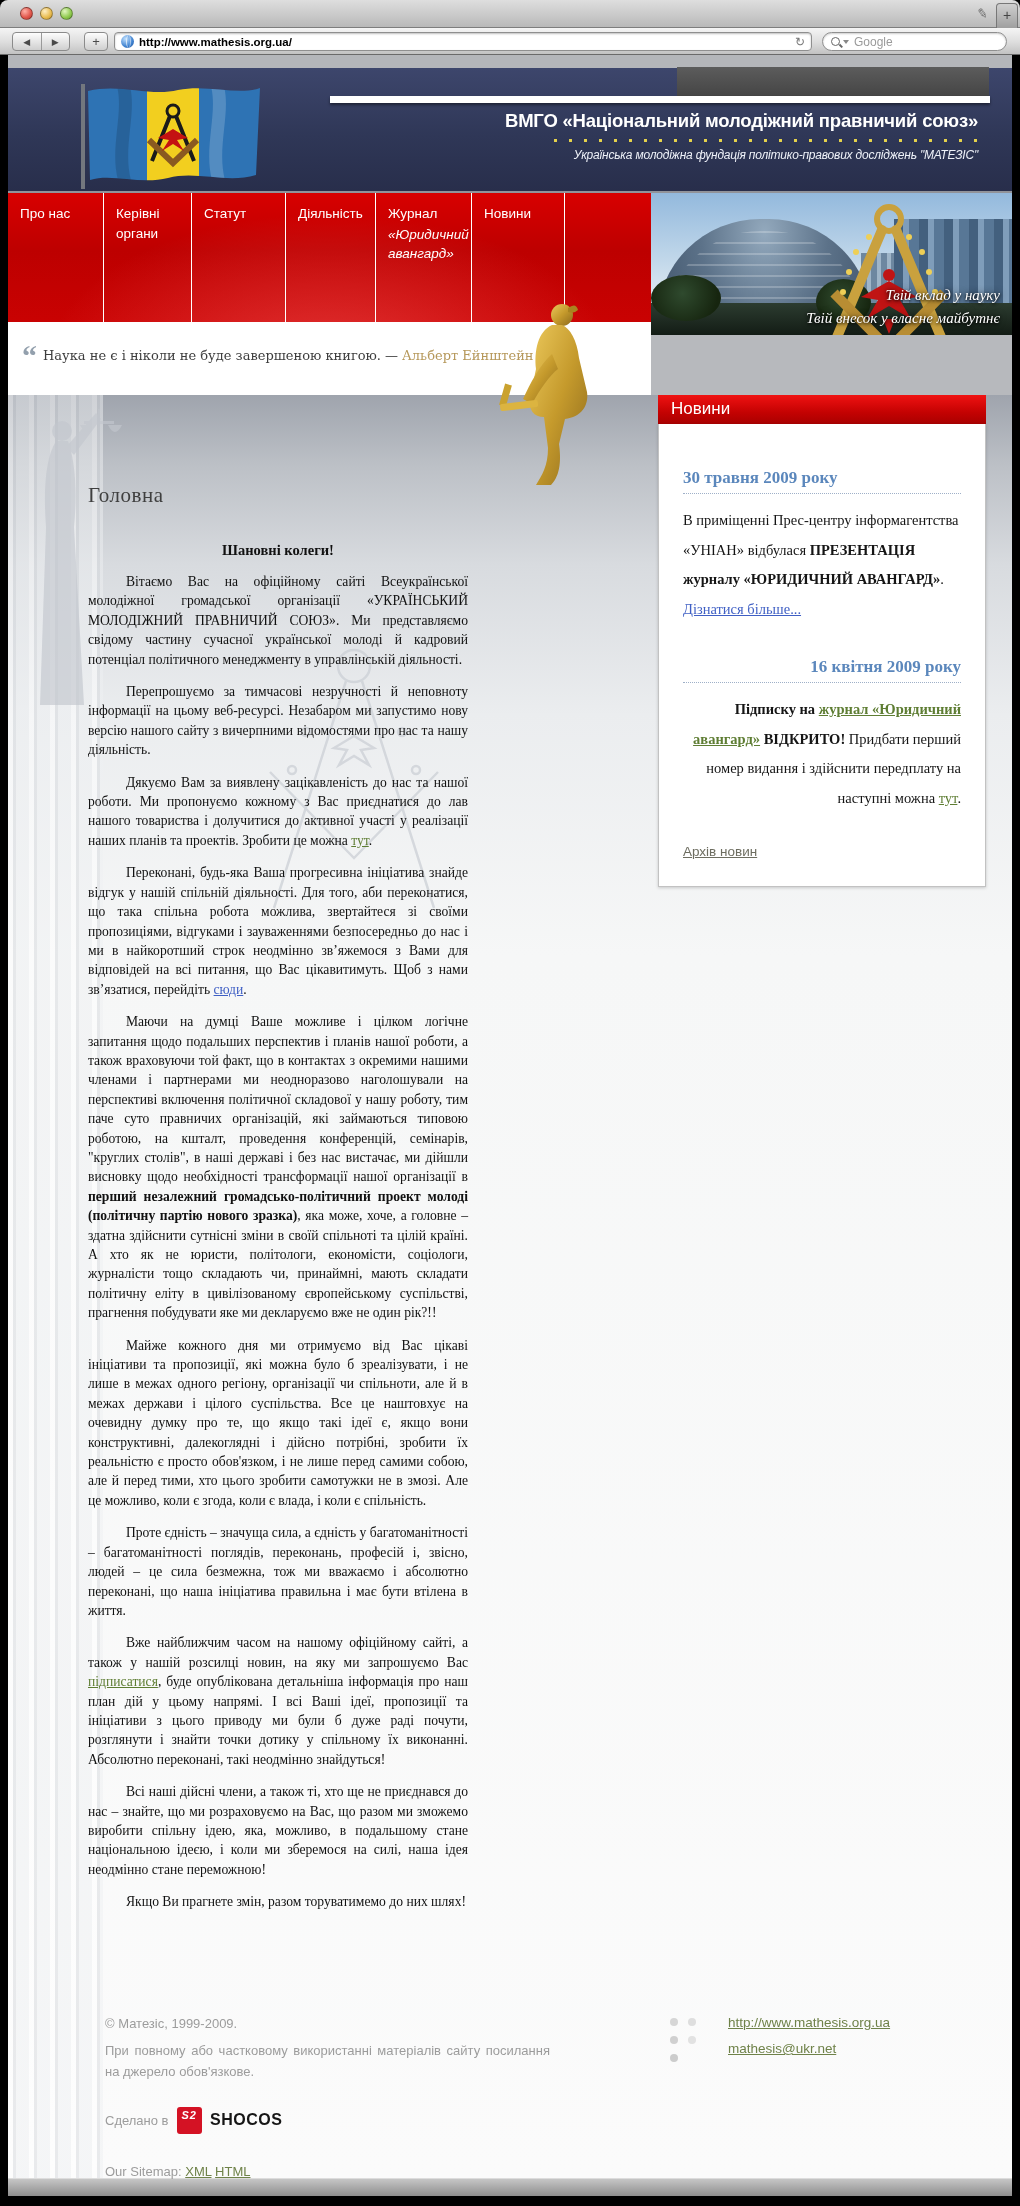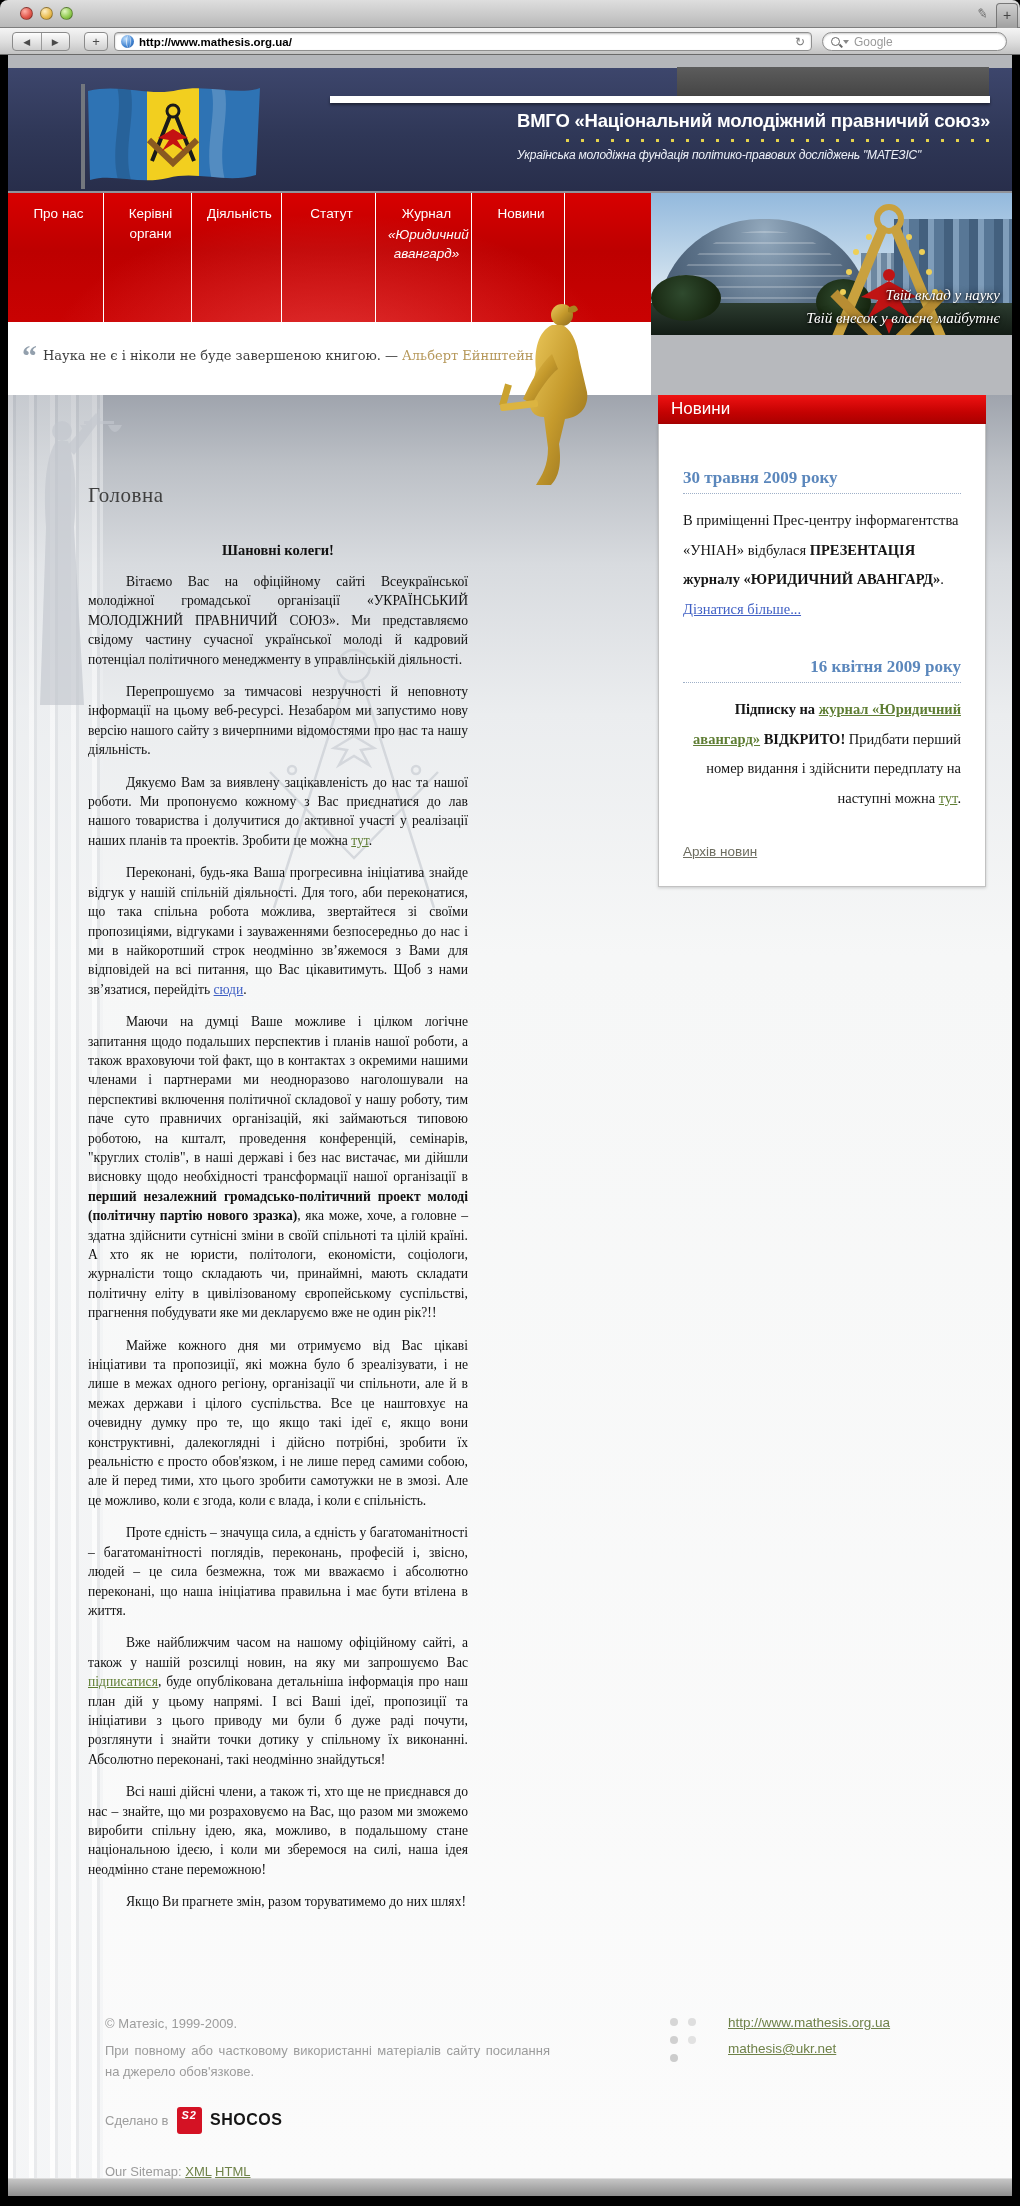--- a/index.html
+++ b/index.html
@@ -44,33 +44,33 @@
   .mag:after { content:""; position:absolute; left:7px; top:7px; width:4px; height:1.5px; background:#666; transform:rotate(45deg); }
   .caret-down { width:0; height:0; border-left:3px solid transparent; border-right:3px solid transparent; border-top:4px solid #888; margin:0 5px 0 3px; }
   .searchtext { color:#9a9a9a; font-size:12px; }
 
   
   .page { position:absolute; left:8px; top:55px; width:1004px; height:2141px; background:#b7b9bd; }
   .topgap { height:13px; background:#b4b6ba; }
   .masthead { position:relative; height:123px; background:linear-gradient(180deg,#3d466c,#2f3757 55%,#282e4b); }
   .graybox { position:absolute; left:669px; top:-1px; width:312px; height:29px; background:linear-gradient(#5c5c5c,#454545); }
   .whitestripe { position:absolute; left:322px; top:28px; width:660px; height:7px; background:#fff; box-shadow:0 2px 3px rgba(0,0,0,.45); }
-  .mast-titles { position:absolute; right:22px; top:42px; text-align:left; color:#fff; }
+  .mast-titles { position:absolute; right:34px; top:42px; text-align:right; color:#fff; }
   .mast-t1 { font-size:18.5px; font-weight:bold; letter-spacing:-.2px; }
   .diamondrow { height:5px; width:430px; margin:6px 0 5px auto;
     background:radial-gradient(circle,#e6d34c 1.4px,transparent 1.9px); background-size:15px 5px; background-repeat:repeat-x; }
   .mast-t2 { font-size:12px; font-style:italic; color:#eef1f8; letter-spacing:-.2px; }
   .flag { position:absolute; left:64px; top:15px; }
   .gapline { height:2px; background:#91939a; }
 
   
   .band { position:relative; height:202px; z-index:3; }
   .mainnav { position:absolute; left:0; top:0; width:643px; height:129px; display:flex;
     background:linear-gradient(180deg,#d80000,#bd0000 45%,#c90202);
-    background-blend-mode:normal;text-align:center; }
+    background-blend-mode:normal; }
   .mainnav:after { content:""; position:absolute; inset:0;
     background:radial-gradient(ellipse at 50% 130%, rgba(255,110,110,.45), transparent 62%); pointer-events:none; }
   .navcell { border-right:1px solid #fff; padding:11px 6px 0 12px; color:#fff; font-size:13.5px; line-height:1.45; position:relative; z-index:2; }
   .navcell .sub { display:block; font-style:italic; margin-top:1px; }
   .w0{width:96px}.w1{width:86px}.w2{width:88px}.w3{width:94px}.w4{width:90px}.w5{width:96px}.w6{width:93px}
 
   .photo { position:absolute; left:643px; top:0; width:361px; height:142px; overflow:hidden;
     background:linear-gradient(180deg,#93b9dd 0%,#c2d8ea 48%,#e0eaf2 75%,#d3dee8 100%); }
   .ph-dome { position:absolute; left:6px; top:26px; width:215px; height:165px;
     background:radial-gradient(ellipse at 50% 8%, #93a9bd 0%, #5c7289 42%, #33465c 100%);
@@ -211,22 +211,22 @@
         <div class="diamondrow"></div>
         <div class="mast-t2">Українська молодіжна фундація політико-правових досліджень "МАТЕЗІС"</div>
       </div>
     </div>
     <div class="gapline"></div>
 
     <div class="band">
       <div class="mainnav">
         <div class="navcell w0"><span>Про нас</span></div>
         <div class="navcell w2"><span>Керівні органи</span></div>
+        <div class="navcell w3"><span>Статут</span></div>
         <div class="navcell w4"><span>Діяльність</span></div>
-        <div class="navcell w3"><span>Статут</span></div>
         <div class="navcell w5"><span>Журнал</span><span class="sub">«Юридичний авангард»</span></div>
         <div class="navcell w6"><span>Новини</span></div>
       </div>
 
       <div class="photo">
         <div class="ph-dome"></div>
         <div class="ph-mid"></div>
         <div class="ph-tower"></div>
         <div class="ph-ground"></div>
         <div class="ph-tree" style="left:0;bottom:14px"></div>

